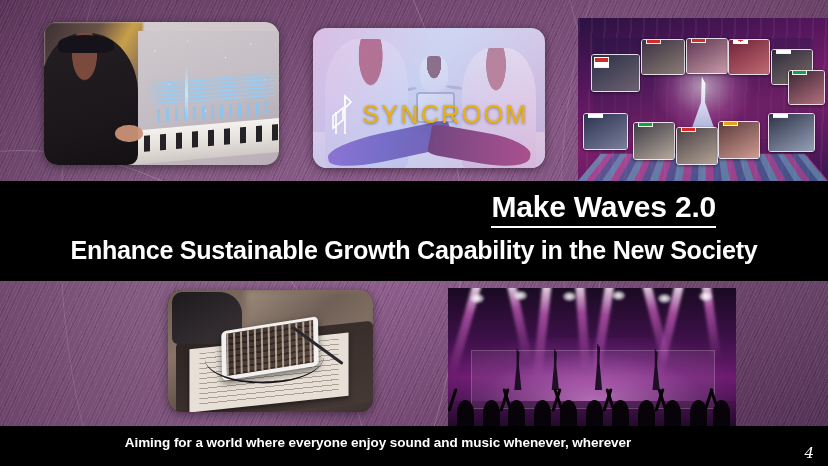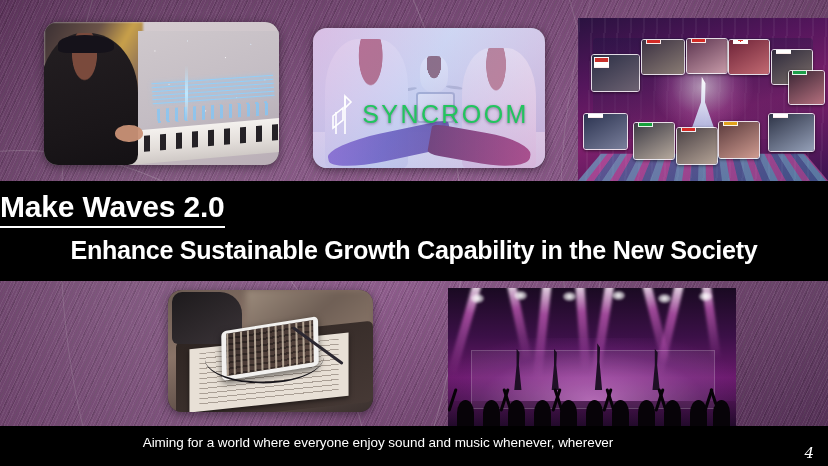--- a/index.html
+++ b/index.html
@@ -80,21 +80,21 @@
   .p2-lguitar{position:absolute;left:6%;bottom:6%;width:54%;height:20%;
       background:linear-gradient(100deg,#7a5fd0,#4e3f9b);border-radius:44% 12% 12% 44%;transform:rotate(-12deg);opacity:.95;}
   .p2-right{position:absolute;right:4%;top:14%;width:32%;height:86%;
       background:radial-gradient(ellipse at 46% 14%, #c07b84 0 17%, rgba(0,0,0,0) 18%),
                  linear-gradient(200deg,#ffffff 0%,#f0eaf6 50%,#d9cfe8 100%);
       border-radius:38% 40% 6% 6%/38% 40% 5% 5%;}
   .p2-rguitar{position:absolute;right:6%;bottom:4%;width:44%;height:22%;
       background:linear-gradient(260deg,#9a2f6e,#5d1f55);border-radius:12% 46% 46% 12%;transform:rotate(10deg);}
   .p2-logo{position:absolute;left:0;top:46%;width:100%;height:32%;display:flex;align-items:center;justify-content:center;gap:7px;}
   .p2-mark{width:26px;height:42px;flex:0 0 auto;}
-  .p2-word{color:#22c55e;font-size:25px;letter-spacing:2.4px;font-weight:400;
+  .p2-word{color:#eab308;font-size:25px;letter-spacing:2.4px;font-weight:400;
            text-shadow:0 1px 3px rgba(60,40,80,.55);font-family:"Liberation Sans",sans-serif;}
 
   
   #p3{left:578px;top:18px;width:250px;height:163px;border-radius:0;}
   .p3-bg{position:absolute;inset:0;background:linear-gradient(165deg,#2a1240 0%,#54165c 30%,#7c1f6b 58%,#3b1450 100%);}
   .p3-beams{position:absolute;inset:0;
       background:repeating-linear-gradient(92deg, rgba(255,255,255,.09) 0px, rgba(255,255,255,.09) 2px, transparent 2px, transparent 13px);opacity:.55;}
   .p3-stage{position:absolute;left:6%;top:12%;width:88%;height:62%;
       background:linear-gradient(170deg,rgba(40,20,70,.55),rgba(120,40,110,.35));border-radius:4px;}
   .p3-spot{position:absolute;width:40%;height:46%;left:30%;top:24%;
@@ -156,30 +156,30 @@
   .perf{position:absolute;bottom:26%;width:13px;height:30%;background:#150b1c;
         clip-path:polygon(40% 0,62% 9%,58% 40%,78% 100%,22% 100%,40% 40%);opacity:.92;}
   .crowd{position:absolute;left:0;bottom:0;width:100%;height:34%;}
   .head{position:absolute;bottom:0;width:17px;height:26px;background:#070308;border-radius:50% 50% 0 0;}
   .armL,.armR{position:absolute;bottom:14px;width:3px;height:24px;background:#070308;border-radius:2px;}
   .armL{transform:rotate(18deg);}
   .armR{transform:rotate(-18deg);}
 
   
   #band{position:absolute;left:0;top:181px;width:828px;height:100px;background:#000;}
-  #title{position:absolute;left:0;top:9px;width:716px;text-align:left;color:#fff;
+  #title{position:absolute;left:0;top:9px;width:716px;text-align:right;color:#fff;
       font-size:30px;font-weight:bold;letter-spacing:-.2px;}
   #title span{border-bottom:2.5px solid #fff;padding-bottom:3px;}
   #subtitle{position:absolute;left:0;top:55px;width:828px;text-align:center;color:#fff;
       font-size:25.5px;font-weight:bold;letter-spacing:-.3px;transform:scaleX(.985);}
 
   
   #capbar{position:absolute;left:0;top:426px;width:828px;height:40px;background:#000;}
   #caption{position:absolute;left:0;top:9px;width:756px;text-align:center;color:#fff;
-      font-size:13.5px;font-weight:normal;letter-spacing:-.05px;}
+      font-size:13.5px;font-weight:bold;letter-spacing:-.05px;}
   #pageno{position:absolute;right:14px;top:18px;color:#fff;font-size:15px;
       font-family:"DejaVu Serif",serif;font-style:italic;}
 </style>
 </head>
 <body>
 
 <div id="slide">
 
   <div class="bg"></div>
   <div class="arc-glow glow-a"></div>

